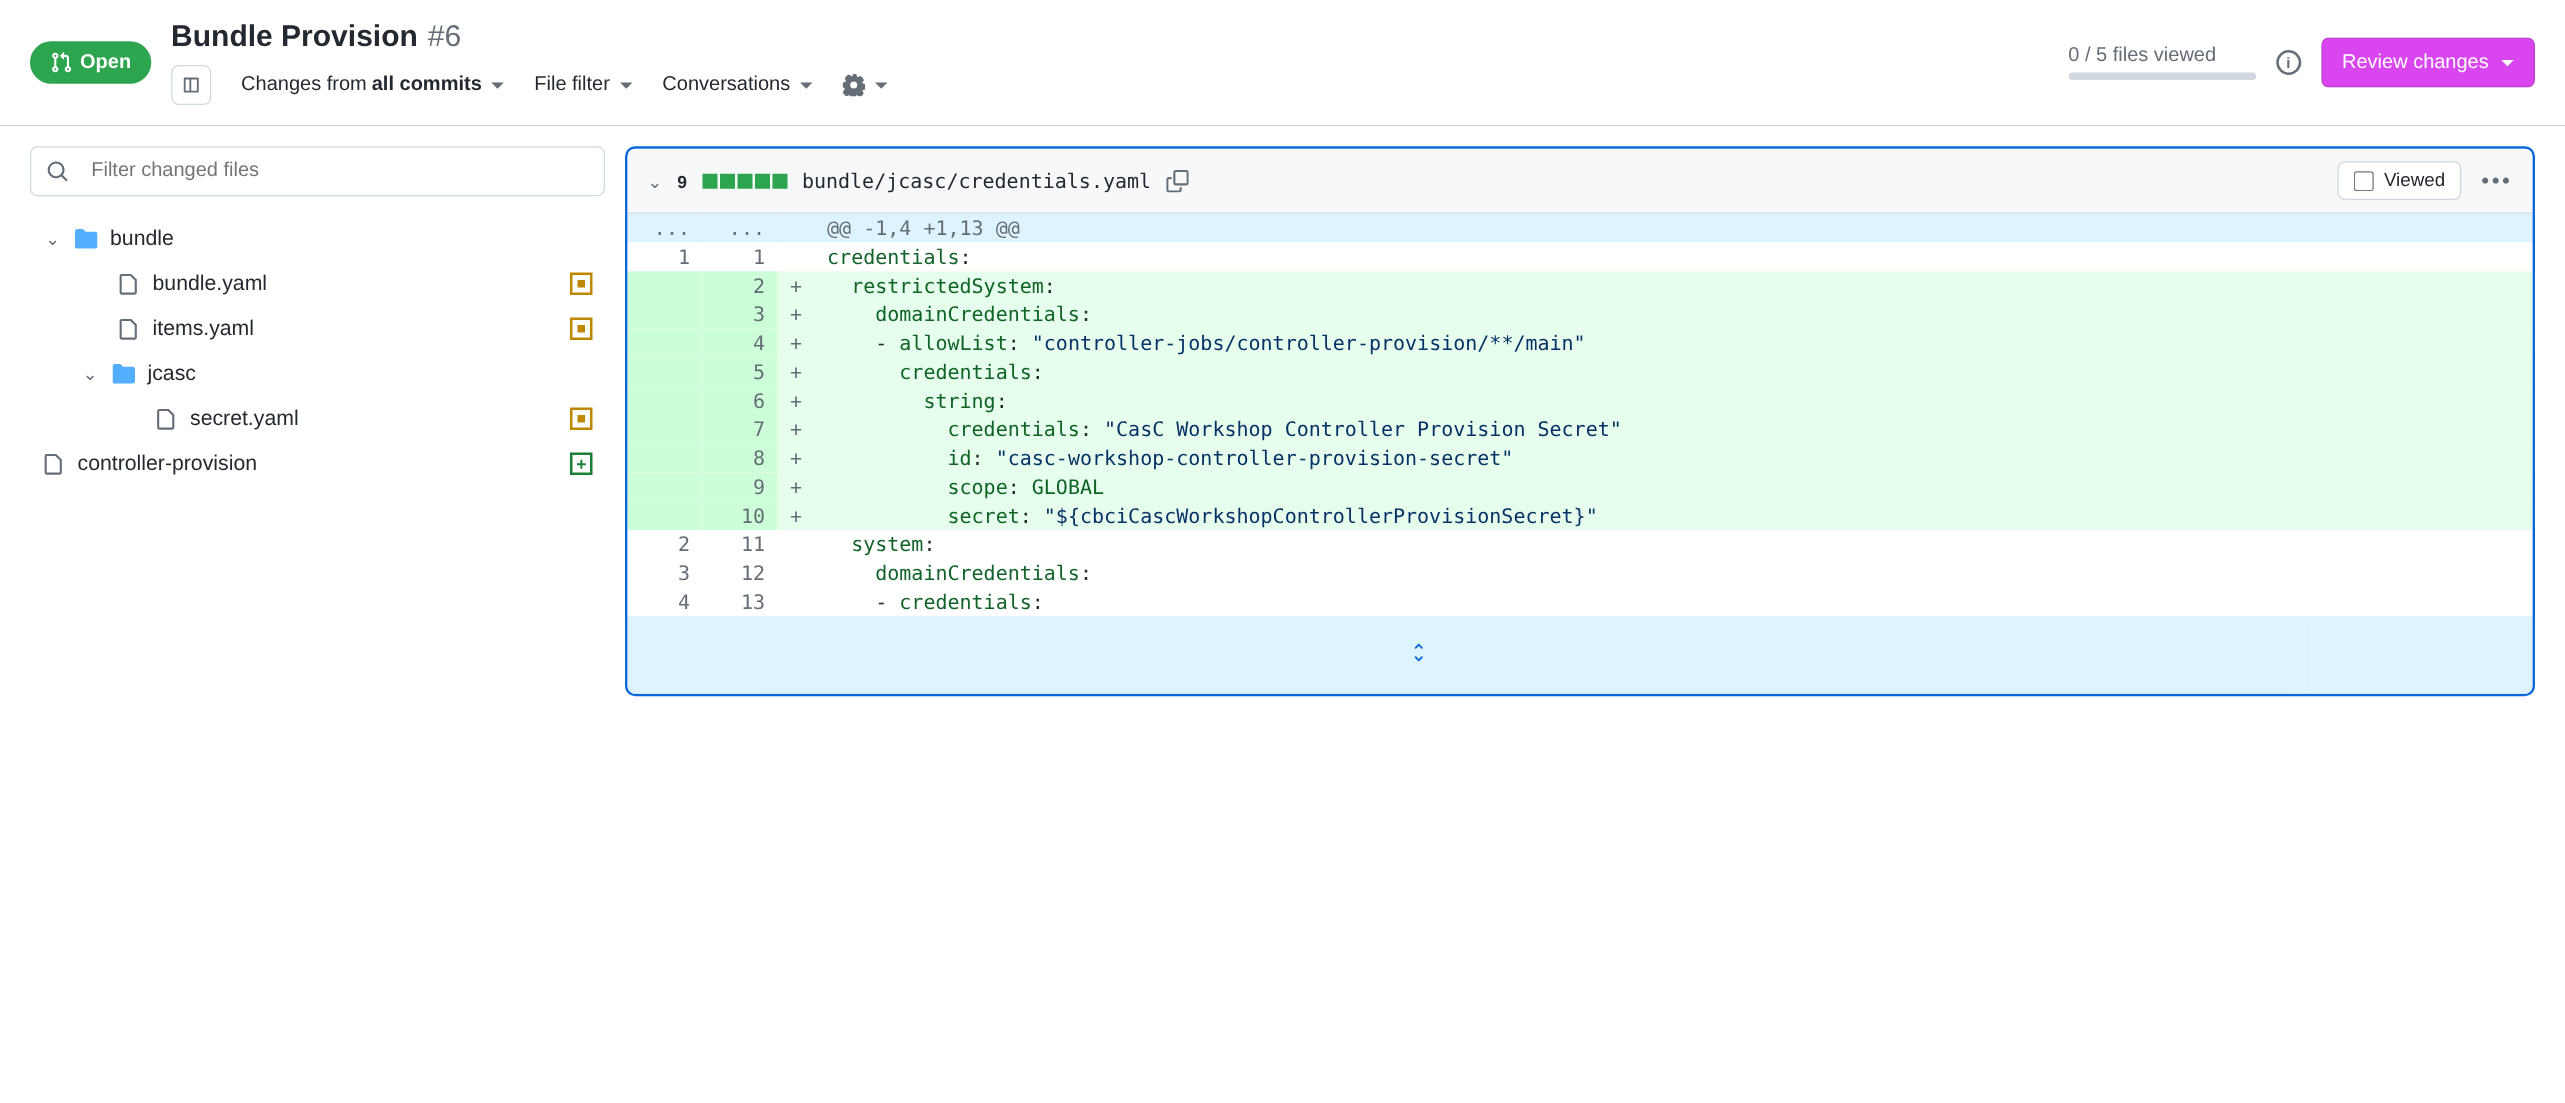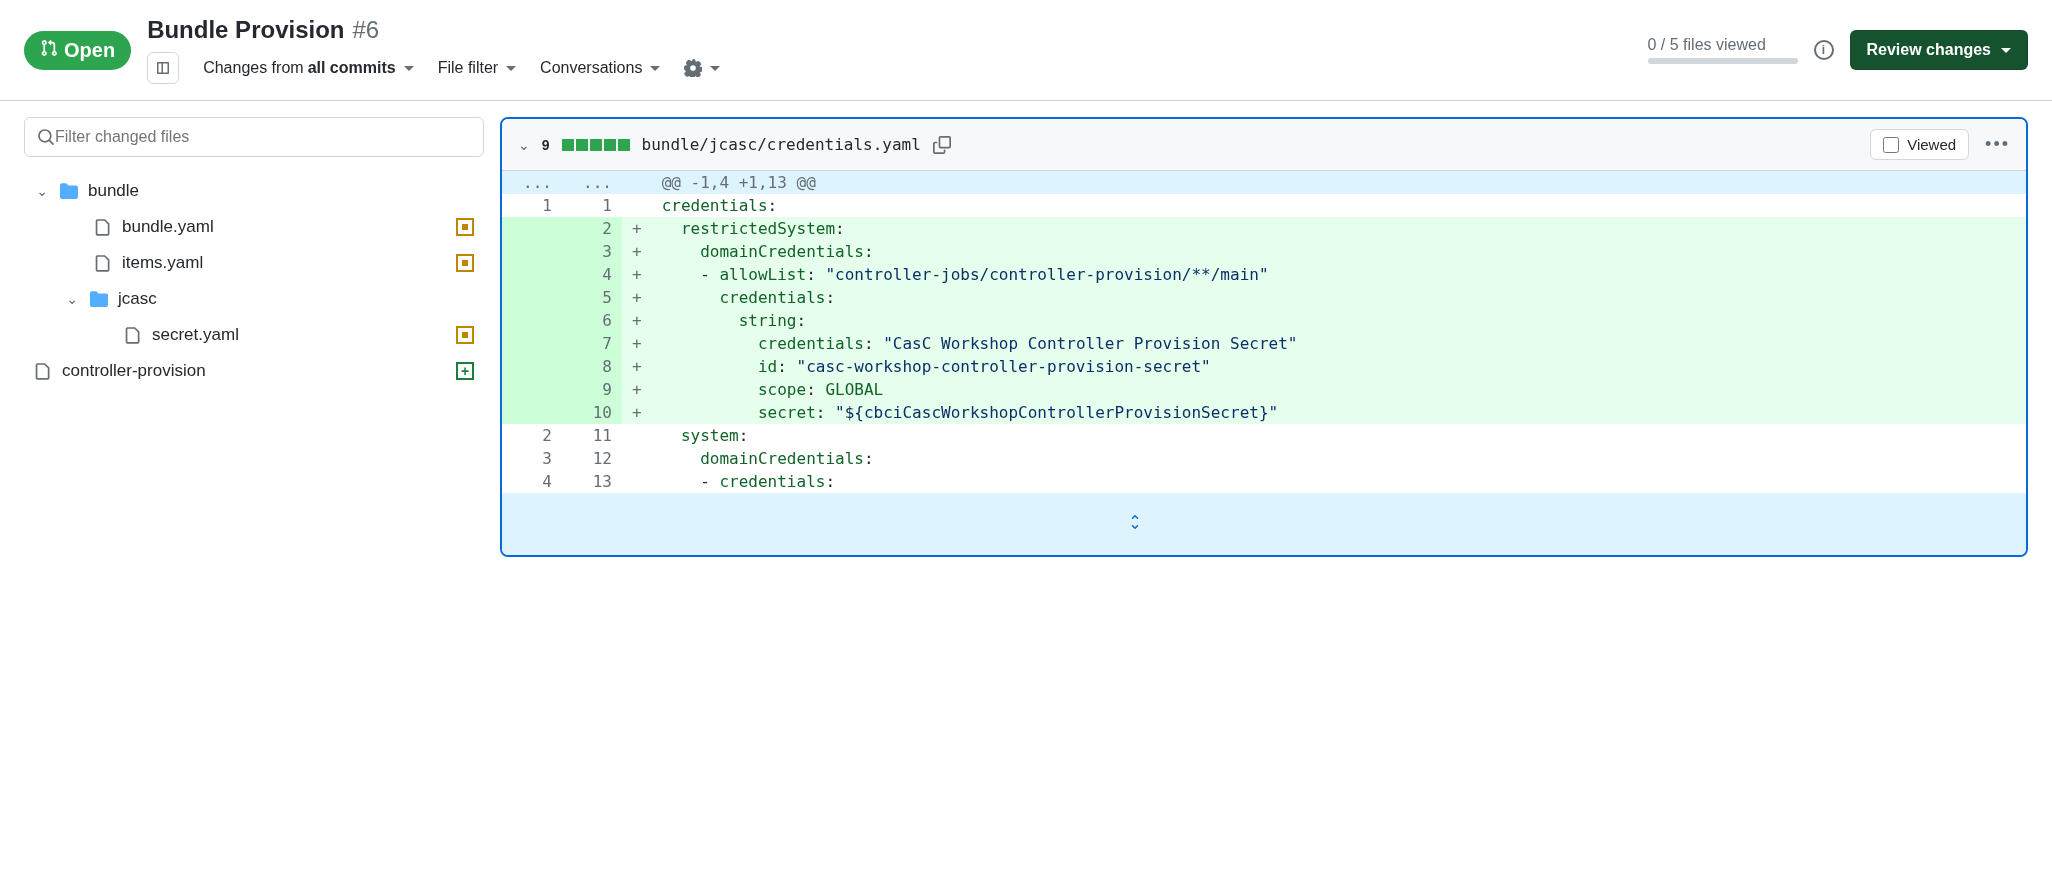--- a/index.html
+++ b/index.html
@@ -1,37 +1,37 @@
 <!DOCTYPE html>
 <html><head>
 <meta charset="utf-8">
 <style>
 * { box-sizing: border-box; margin: 0; padding: 0; }
 body { font-family: -apple-system, BlinkMacSystemFont, "Segoe UI", Helvetica, Arial, sans-serif; font-size: 14px; color: #24292f; background: #fff; }
 .header { display: flex; align-items: center; padding: 16px 24px; border-bottom: 1px solid #d0d7de; gap: 16px; }
-.state-badge { background: #2da44e; color: #fff; border-radius: 100px; padding: 8px 16px; display: inline-flex; align-items: flex-start; gap: 6px; font-weight: 600; font-size: 20px; }
+.state-badge { background: #2da44e; color: #fff; border-radius: 100px; padding: 8px 16px; display: inline-flex; align-items: flex-end; gap: 6px; font-weight: 600; font-size: 16px; }
 .header-main { flex: 1; }
 .title-row { display: flex; align-items: baseline; gap: 8px; margin-bottom: 8px; }
 .pr-title { font-size: 24px; font-weight: 600; color: #24292f; }
 .pr-number { font-size: 24px; font-weight: 400; color: #656d76; }
 .toolbar-row { display: flex; align-items: center; gap: 24px; }
 .tb-icon-box { border: 1px solid #d0d7de; border-radius: 6px; width: 32px; height: 32px; display: flex; align-items: center; justify-content: center; cursor: pointer; }
 .tb-item { display: inline-flex; align-items: center; gap: 4px; cursor: pointer; color: #24292f; font-size: 16px; }
 .tb-item .bold { font-weight: 600; }
 .caret { width: 0; height: 0; border-left: 5px solid transparent; border-right: 5px solid transparent; border-top: 5px solid #656d76; margin-left: 4px; }
 .header-right { display: flex; align-items: center; gap: 16px; }
 .files-viewed-wrap { text-align: left; }
 .files-viewed { color: #656d76; font-size: 16px; }
 .progress-bar { width: 150px; height: 6px; background: #d0d7de; border-radius: 3px; margin-top: 4px; }
 .info-circle { width: 20px; height: 20px; border: 2px solid #656d76; border-radius: 50%; display: flex; align-items: center; justify-content: center; font-size: 12px; font-weight: bold; color: #656d76; cursor: pointer; }
-.review-btn { background: #14532d; color: #fff; border: 1px solid rgba(27,31,36,0.15); border-radius: 6px; padding: 10px 16px; font-weight: 700; font-size: 16px; display: inline-flex; align-items: center; gap: 6px; cursor: pointer; }
+.review-btn { background: #d946ef; color: #fff; border: 1px solid rgba(27,31,36,0.15); border-radius: 6px; padding: 10px 16px; font-weight: 400; font-size: 16px; display: inline-flex; align-items: center; gap: 6px; cursor: pointer; }
 .review-btn .caret { border-top-color: #fff; }
 .main { display: flex; padding: 16px 24px; gap: 16px; }
 .sidebar { width: 460px; flex-shrink: 0; }
-.filter-box { border: 1px solid #d0d7de; border-radius: 6px; padding: 10px 12px; display: flex; align-items: center; gap: 0; margin-bottom: 16px; }
+.filter-box { border: 1px solid #d0d7de; border-radius: 6px; padding: 10px 12px; display: flex; align-items: center; gap: 18px; margin-bottom: 16px; }
 .filter-box input { border: none; outline: none; font-size: 16px; flex: 1; color: #656d76; }
 .tree-item { display: flex; align-items: center; padding: 8px 10px; border-radius: 6px; cursor: pointer; gap: 10px; }
 .tree-item.selected { background: #eaeef2; }
 .tree-item .label { flex: 1; font-size: 17px; }
 .tree-chevron { width: 16px; text-align: center; color: #656d76; }
 .folder-icon { color: #54aeff; }
 .file-icon-gray { color: #656d76; }
 .indent-1 { padding-left: 40px; }
 .indent-2 { padding-left: 70px; }
 .indent-3 { padding-left: 100px; }

